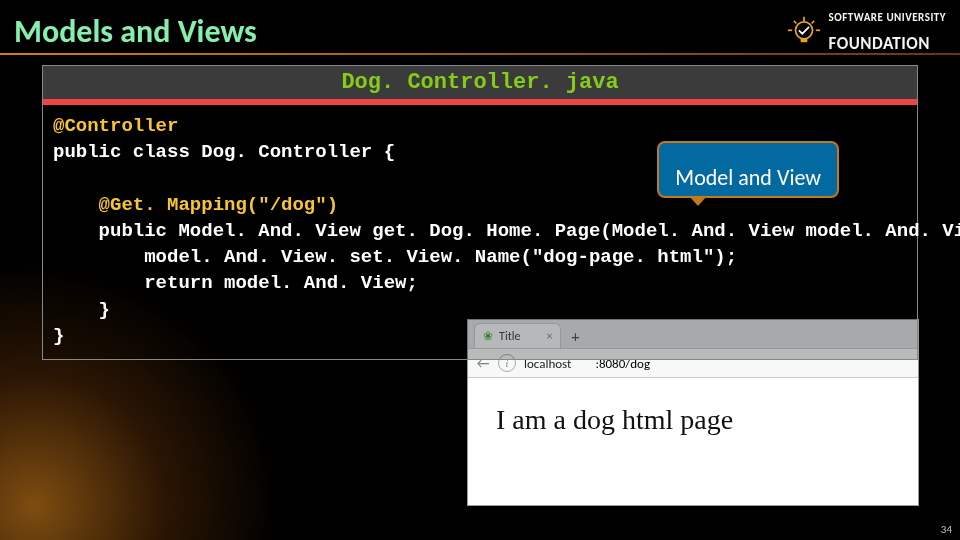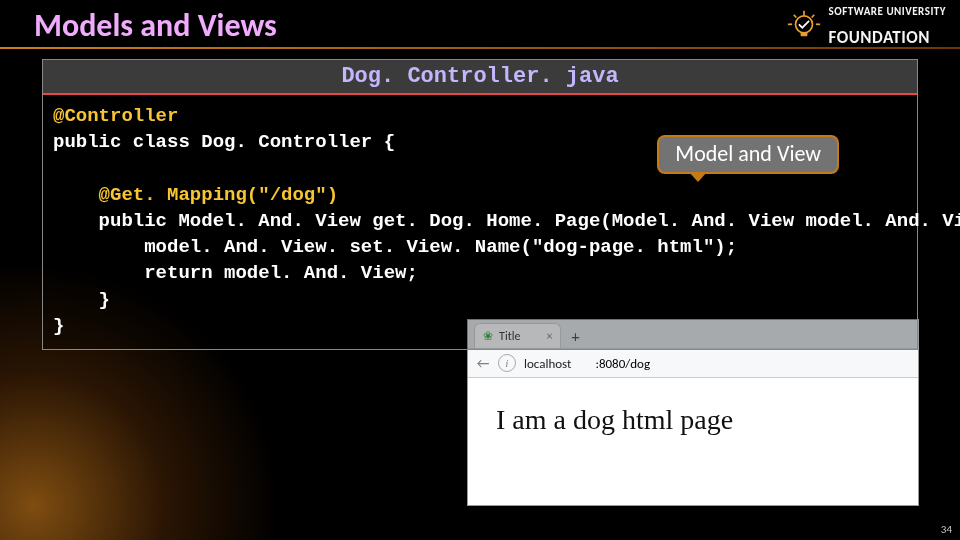--- a/index.html
+++ b/index.html
@@ -17,34 +17,33 @@
     left: -80px;
     bottom: -80px;
     width: 380px;
     height: 380px;
     background: radial-gradient(circle at 30% 70%, rgba(230,140,30,0.55) 0%, rgba(120,60,10,0.35) 35%, rgba(0,0,0,0) 65%);
     pointer-events: none;
     z-index: 0;
   }
   .content { position: relative; z-index: 1; }
   .title {
-    color: #f0abfc;
+    color: #86efac;
     font-weight: 700;
     font-size: 32px;
-    padding: 6px 14px 2px 14px;
-    margin-left: 20px;
+    padding: 12px 14px 2px 14px;
   }
   .title-underline {
     height: 2px;
     background: linear-gradient(90deg, rgba(230,140,30,0.9), rgba(120,60,10,0.9));
     margin: 0 0 10px 0;
   }
   .logo {
     position: absolute;
-    top: 6px;
+    top: 12px;
     right: 14px;
     display: flex;
     align-items: center;
     gap: 8px;
     color: #fff;
   }
   .bulb {
     width: 34px; height: 34px;
     display: flex; align-items: center; justify-content: center;
   }
@@ -52,49 +51,49 @@
   .logo-line1 { font-size: 11px; font-weight: 700; letter-spacing: 0.5px; color: #f5f5f5; }
   .logo-line2 { font-size: 17px; font-weight: 800; letter-spacing: 0.5px; color: #f5f5f5; margin-top: 12px; }
   .code-panel {
     margin: 0 42px;
     border: 1px solid #888;
     background: rgba(0,0,0,0.25);
     position: relative;
   }
   .code-header {
     background: #3b3b3b;
-    color: #c4b5fd;
+    color: #84cc16;
     font-family: Consolas, "Courier New", monospace;
     font-weight: 700;
     font-size: 22px;
     text-align: center;
     padding: 4px 0;
-    border-bottom: 2px solid #ef4444;
+    border-bottom: 6px solid #ef4444;
   }
   pre.code {
     margin: 0;
     padding: 8px 10px 10px 10px;
     font-family: Consolas, "Courier New", monospace;
     font-size: 19px;
     line-height: 1.38;
     color: #fff;
     font-weight: 700;
     white-space: pre;
   }
   .annot { color: #f7c432; }
   .kw    { color: #ffffff; }
   .callout {
     position: absolute;
     top: 75px;
     right: 78px;
-    background: #737373;
+    background: #0369a1;
     color: #fff;
     border: 2px solid #c37a17;
     border-radius: 8px;
-    padding: 3px 16px 5px 16px;
+    padding: 21px 16px 5px 16px;
     font-size: 22px;
     font-weight: 500;
   }
   .callout::after {
     content: "";
     position: absolute;
     left: 30px;
     bottom: -10px;
     width: 0; height: 0;
     border-left: 9px solid transparent;

